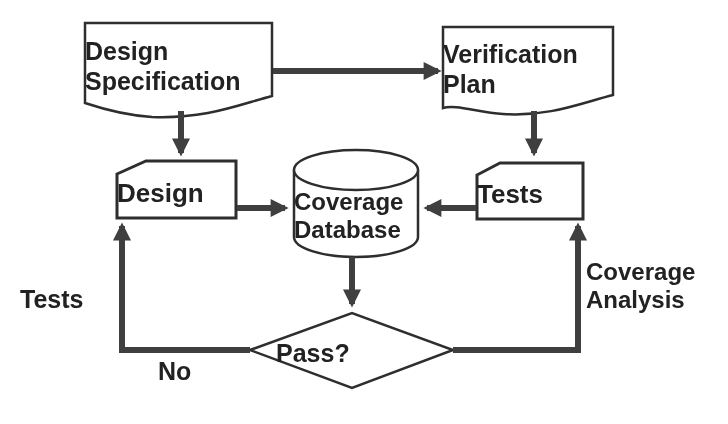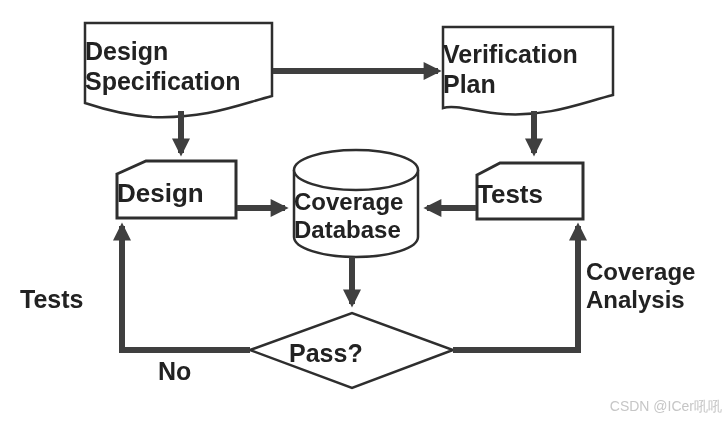--- a/index.html
+++ b/index.html
@@ -82,26 +82,25 @@
 
   <div class="lbl size26" style="left:117px;top:180px;width:119px;">Design</div>
 
   <div class="lbl size26" style="left:477px;top:181px;width:106px;">Tests</div>
 
   <div class="lbl size24" style="left:294px;top:188px;width:124px;">
     <span class="ln">Coverage</span>
     <span class="ln">Database</span>
   </div>
 
-  <div class="lbl size25" style="left:289px;top:338px;width:144px;">Pass?</div>
+  <div class="lbl size25" style="left:276px;top:338px;width:144px;">Pass?</div>
 
   <div class="lbl size25" style="left:20px;top:284px;width:96px;">Tests</div>
 
   <div class="lbl size25" style="left:158px;top:356px;width:64px;">No</div>
 
 
   <div class="lbl size24" style="left:586px;top:258px;width:124px;">
     <span class="ln">Coverage</span>
     <span class="ln">Analysis</span>
   </div>
 
-  <div class="watermark">CSDN @ICer吼吼</div>
 </div>
 
 </body></html>

